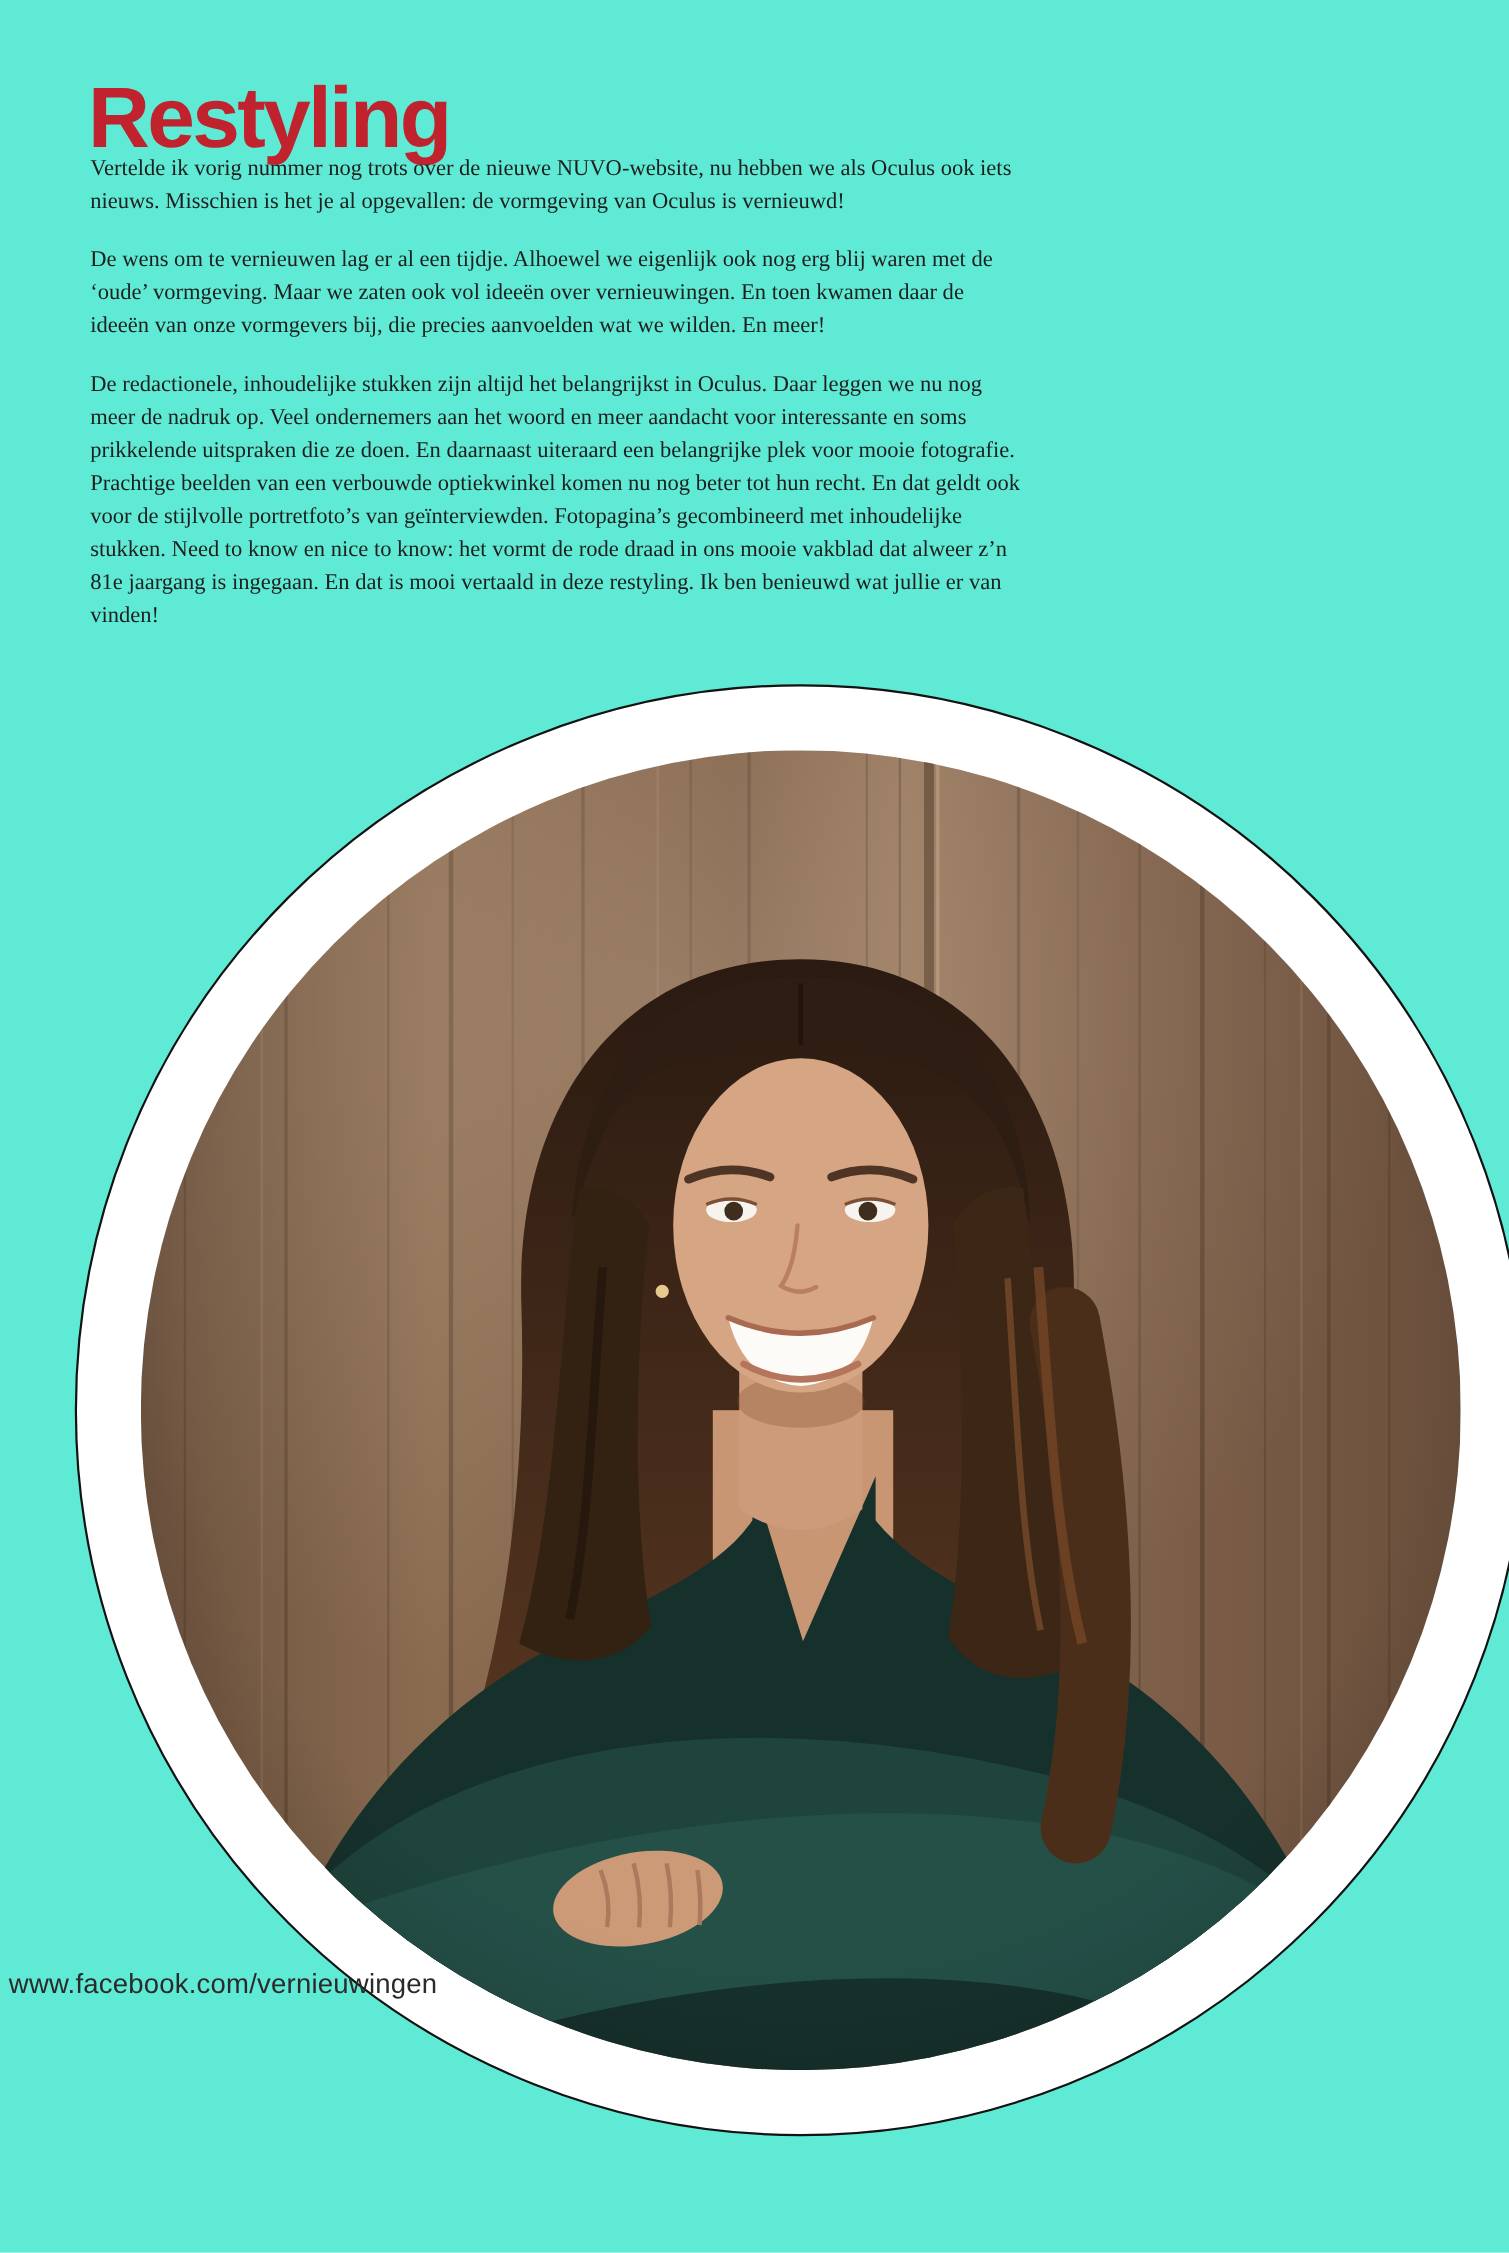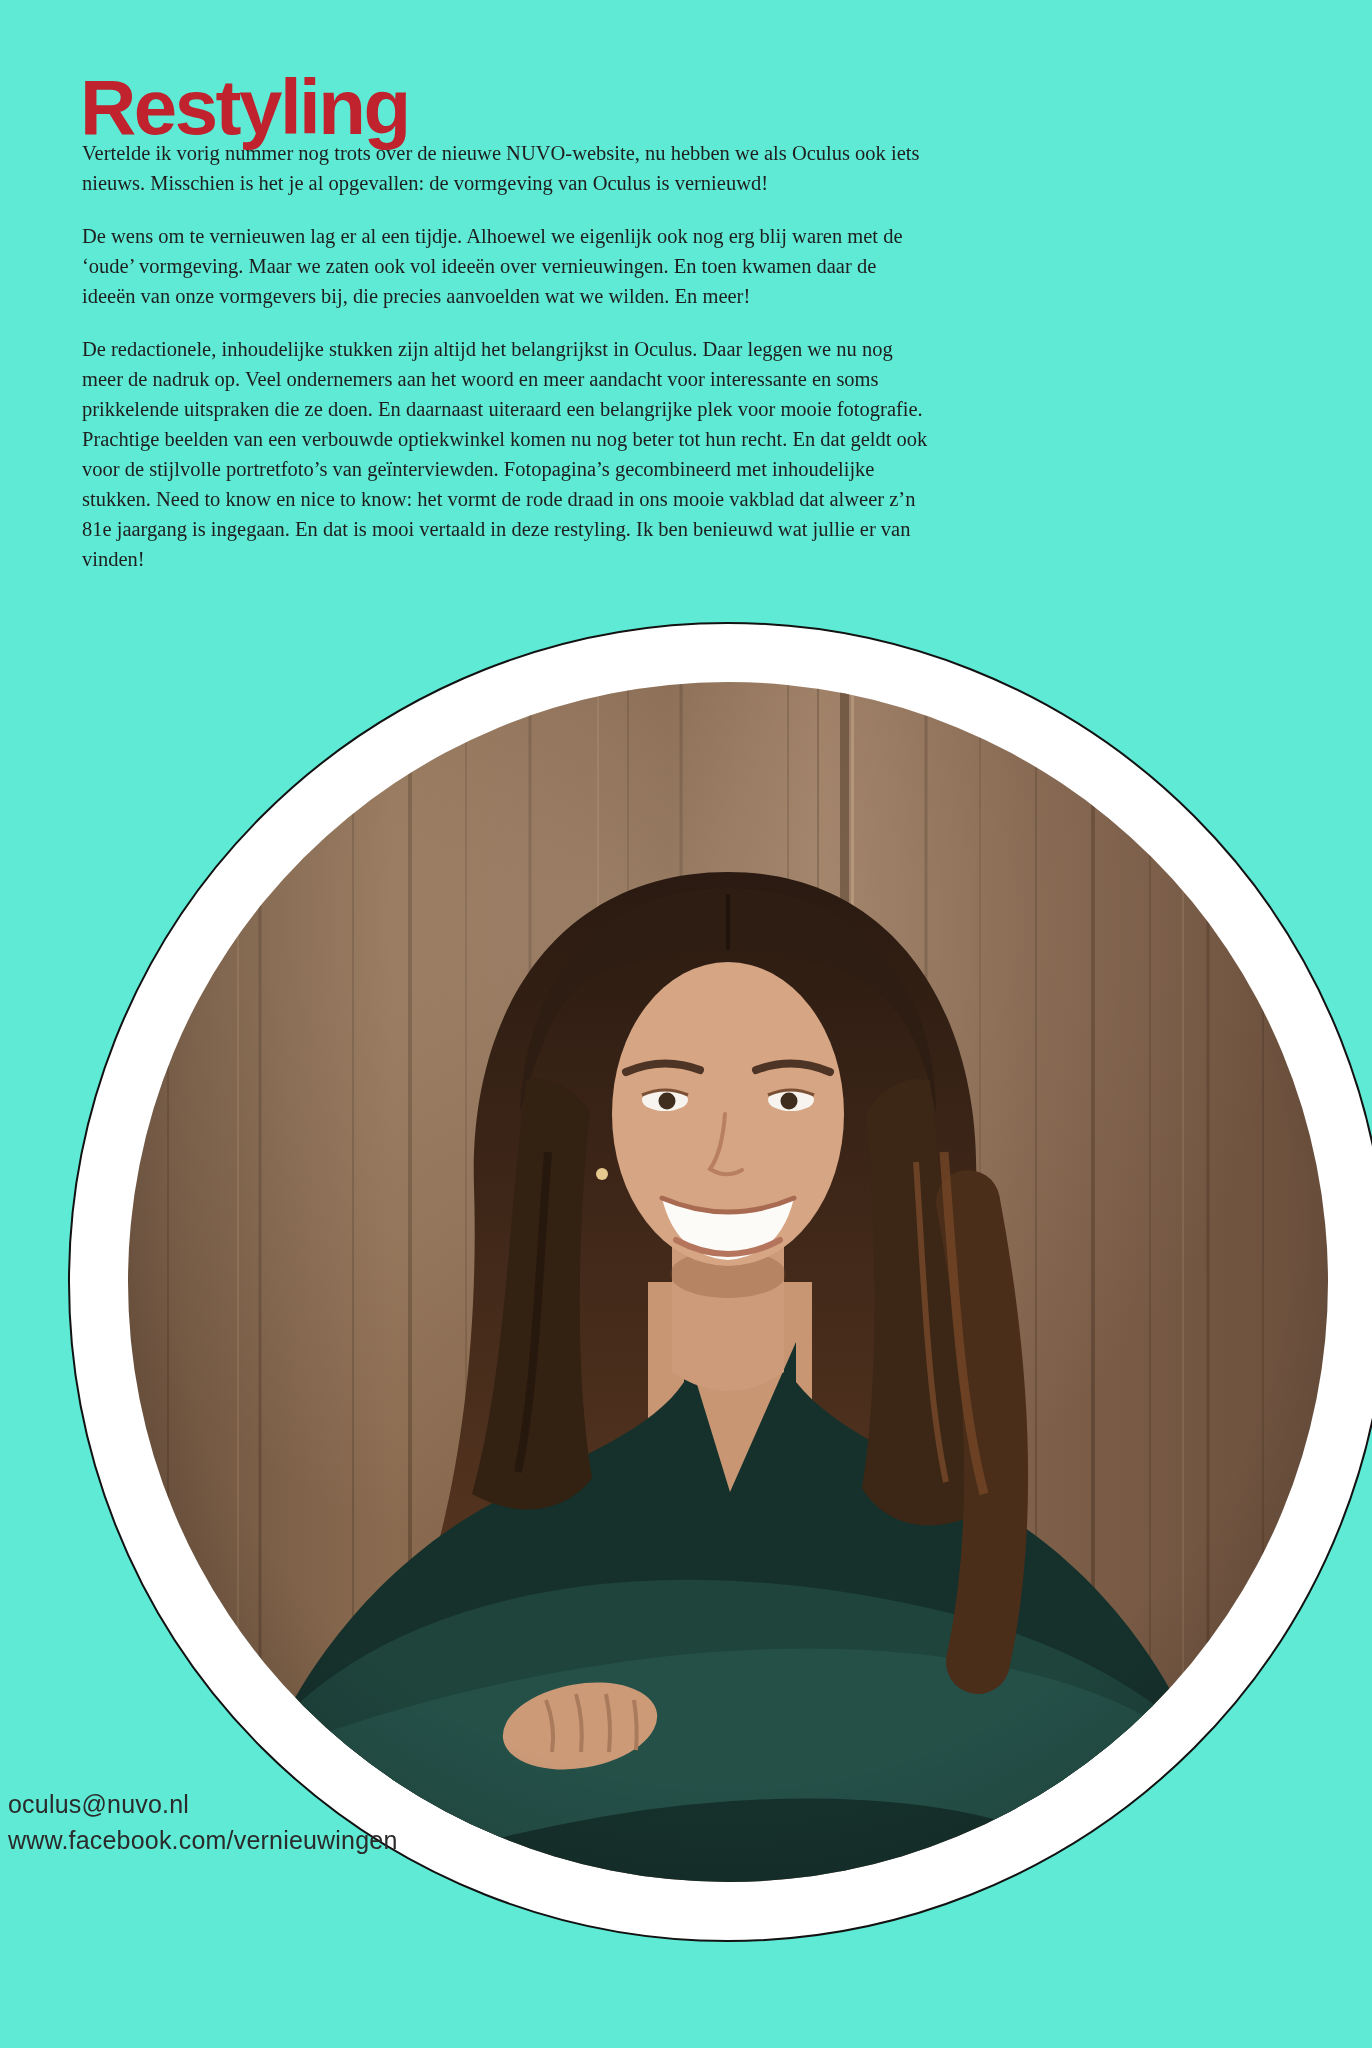--- a/index.html
+++ b/index.html
@@ -194,21 +194,20 @@
       <path d="M 840 520 C 870 680 880 840 850 980" stroke="#4a2e1a" stroke-width="64" fill="none" stroke-linecap="round"></path>
       <path d="M 816 470 C 826 600 832 720 856 812" stroke="#7a4a28" stroke-width="9" fill="none" opacity="0.7"></path>
       <path d="M 788 480 C 796 600 800 716 818 800" stroke="#8a5530" stroke-width="6" fill="none" opacity="0.6"></path>
       <path d="M 420 470 C 410 600 408 700 390 790" stroke="#1f130b" stroke-width="8" fill="none" opacity="0.6"></path>
 
       <rect width="1200" height="1200" fill="url(#vign)"></rect>
     </svg>
   </div>
 
   <div class="credits">
-    <div>oculus@nuvo.nl</div>
     <div>www.facebook.com/vernieuwingen</div>
   </div>
 
   <div class="footer">
     <span class="brand">Oculus</span>
     <span class="page-number">3</span>
   </div>
 
 </div>
 

